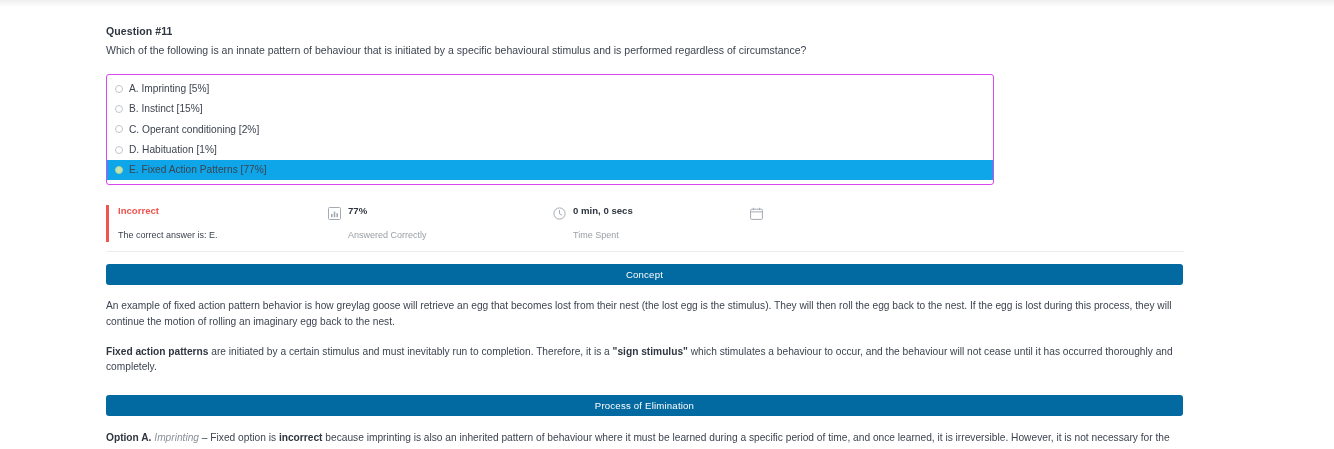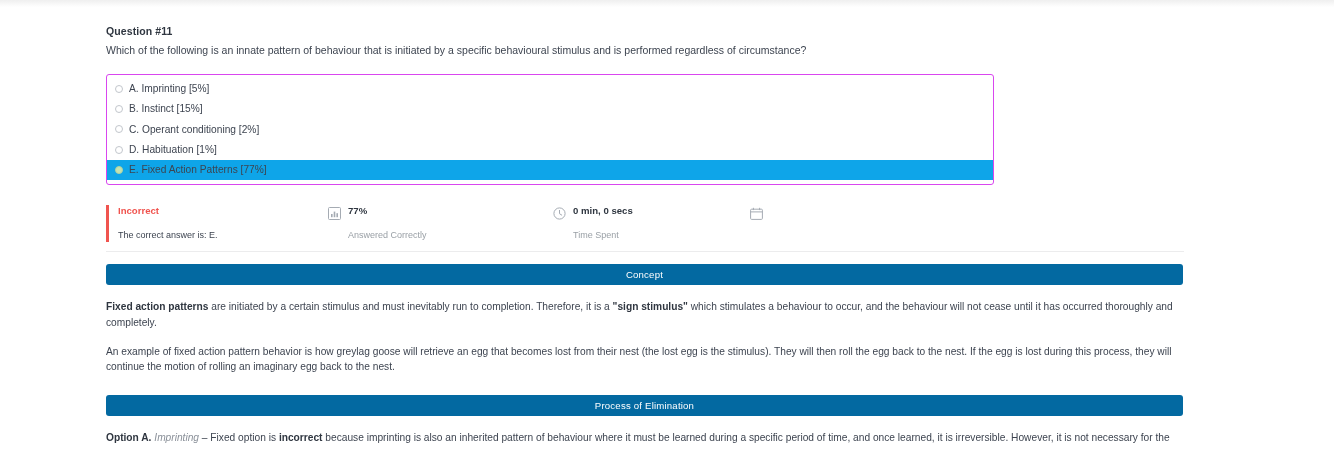--- a/index.html
+++ b/index.html
@@ -244,22 +244,22 @@
             <path d="M3.4 0.8 V3.1"></path>
             <path d="M9.6 0.8 V3.1"></path>
           </svg>
         </span>
       </div>
 
     </div>
 
     <div class="section-bar">Concept</div>
 
+    <div class="para tight">An example of fixed action pattern behavior is how greylag goose will retrieve an egg that becomes lost from their nest (the lost egg is the stimulus). They will then roll the egg back to the nest. If the egg is lost during this process, they will continue the motion of rolling an imaginary egg back to the nest.</div>
+
     <div class="para"><b>Fixed action patterns</b><span> are initiated by a certain stimulus and must inevitably run to completion. Therefore, it is a </span><b>"sign stimulus"</b><span> which stimulates a behaviour to occur, and the behaviour will not cease until it has occurred thoroughly and completely.</span></div>
-
-    <div class="para tight">An example of fixed action pattern behavior is how greylag goose will retrieve an egg that becomes lost from their nest (the lost egg is the stimulus). They will then roll the egg back to the nest. If the egg is lost during this process, they will continue the motion of rolling an imaginary egg back to the nest.</div>
 
     <div class="section-bar bar-gap-big">Process of Elimination</div>
 
     <div class="para"><span class="opt-label">Option A.</span><i> Imprinting</i><span> – Fixed option is </span><b>incorrect</b><span> because imprinting is also an inherited pattern of behaviour where it must be learned during a specific period of time, and once learned, it is irreversible. However, it is not necessary for the behaviour to run to completion every time it is displayed.</span></div>
 
   </div>
 </div>
 
 </body></html>

